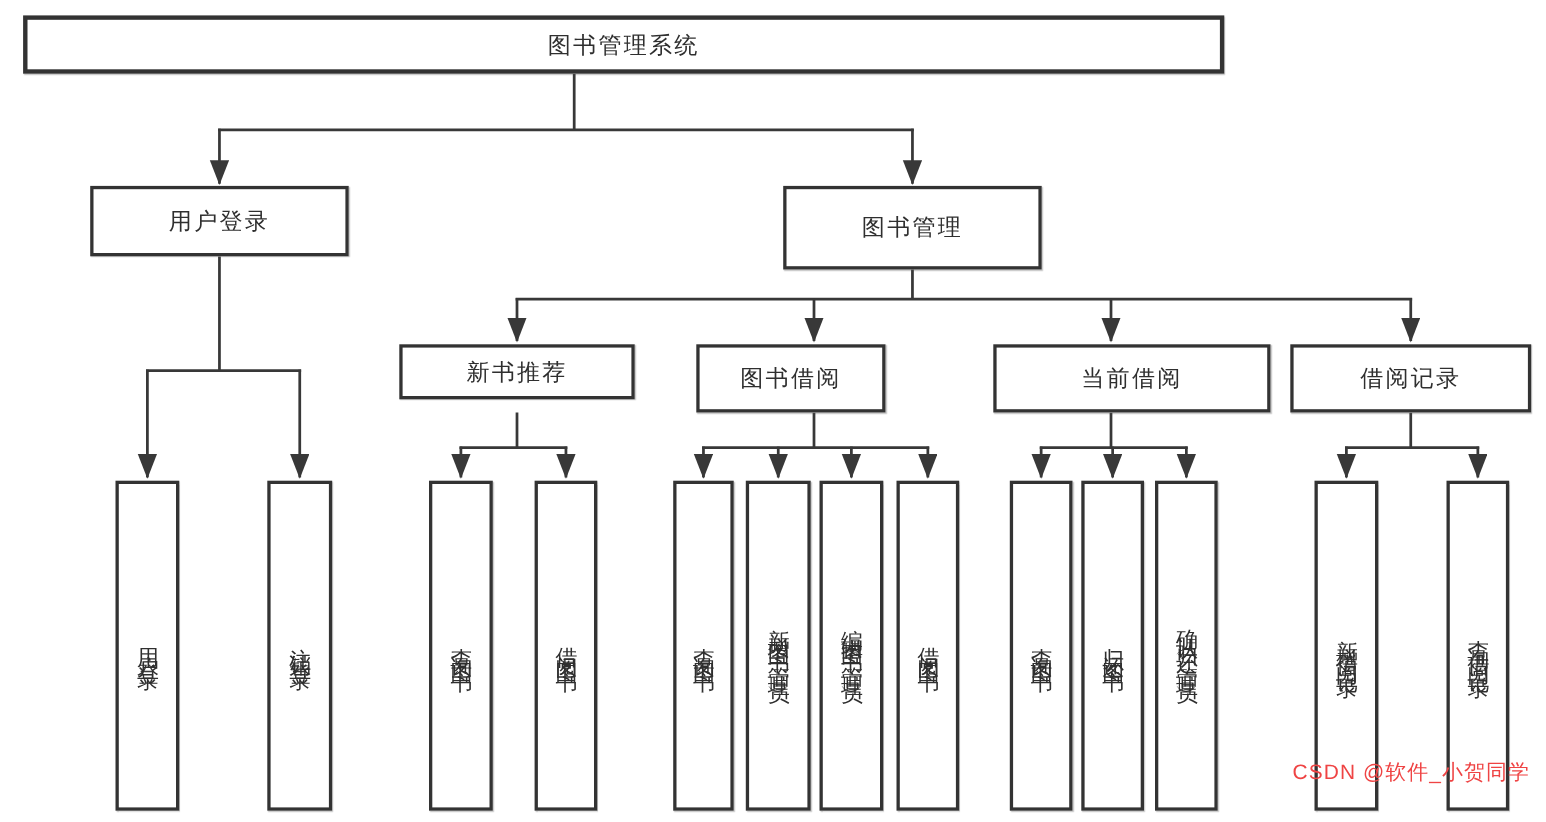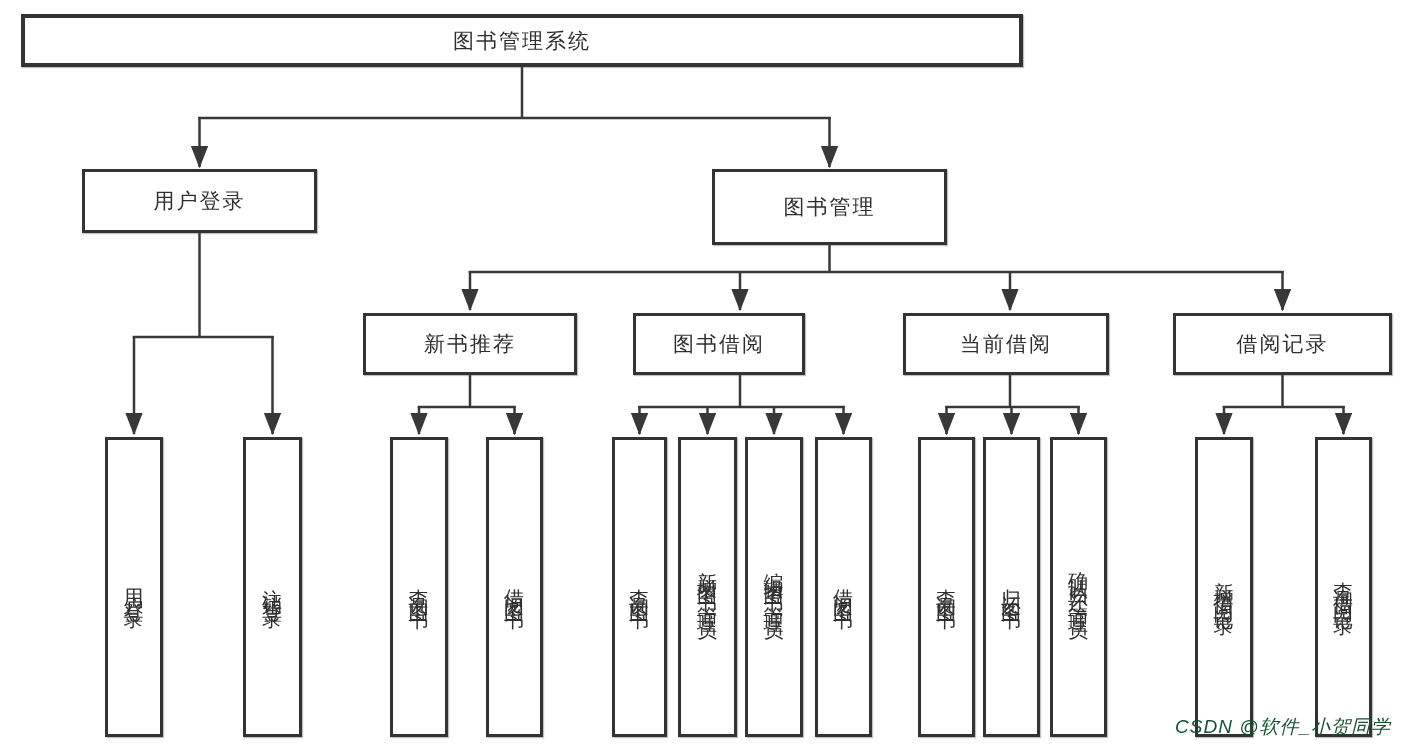--- a/index.html
+++ b/index.html
@@ -24,26 +24,25 @@
   .leaf span{
     writing-mode:vertical-rl;
     text-orientation:mixed;
     font-size:20px;
     line-height:1;
     letter-spacing:7px;
     white-space:nowrap;
   }
   .watermark{
     position:absolute;
-    top:714px;right:14px;
+    top:689px;right:14px;
     font-size:19px;
-    color:#14532d;
+    color:#ef4444;
     letter-spacing:1px;
     white-space:nowrap;
-    font-style:italic;
   }
 </style>
 </head>
 <body>
 
 <div class="canvas">
 
   <svg class="wires" viewBox="0 0 1405 747" xmlns="http://www.w3.org/2000/svg">
     <defs>
       <marker id="arw" markerWidth="10" markerHeight="8" refX="8.5" refY="3.5" orient="auto" markerUnits="strokeWidth">
@@ -101,38 +100,38 @@
 
       <g>
         <line x1="1282.5" y1="375" x2="1282.5" y2="407"></line>
         <line x1="1222.75" y1="407" x2="1344.75" y2="407"></line>
         <line x1="1224" y1="406" x2="1224" y2="434" marker-end="url(#arw)"></line>
         <line x1="1343.5" y1="406" x2="1343.5" y2="434" marker-end="url(#arw)"></line>
       </g>
     </g>
   </svg>
 
-  <div class="box hbox" style="left:21px;top:14px;width:1002px;height:53px;border-width:4px;">
+  <div class="box hbox" style="left:21px;top:14px;width:1092px;height:53px;border-width:4px;">
     <span>图书管理系统</span>
   </div>
 
   <div class="box hbox" style="left:82px;top:169px;width:235px;height:64px;">
     <span>用户登录</span>
   </div>
   <div class="box hbox" style="left:712px;top:169px;width:235px;height:76px;">
     <span>图书管理</span>
   </div>
 
-  <div class="box hbox" style="left:363px;top:313px;width:214px;height:62px;">
+  <div class="box hbox" style="left:363px;top:313px;width:214px;height:50px;">
     <span>新书推荐</span>
   </div>
   <div class="box hbox" style="left:633px;top:313px;width:172px;height:62px;">
     <span>图书借阅</span>
   </div>
-  <div class="box hbox" style="left:903px;top:313px;width:206px;height:62px;">
+  <div class="box hbox" style="left:903px;top:313px;width:252px;height:62px;">
     <span>当前借阅</span>
   </div>
   <div class="box hbox" style="left:1173px;top:313px;width:219px;height:62px;">
     <span>借阅记录</span>
   </div>
 
   <div class="box leaf" style="left:105px;top:437px;width:58px;height:300px;">
     <span>用户登录</span>
   </div>
   <div class="box leaf" style="left:243px;top:437px;width:59px;height:300px;">

